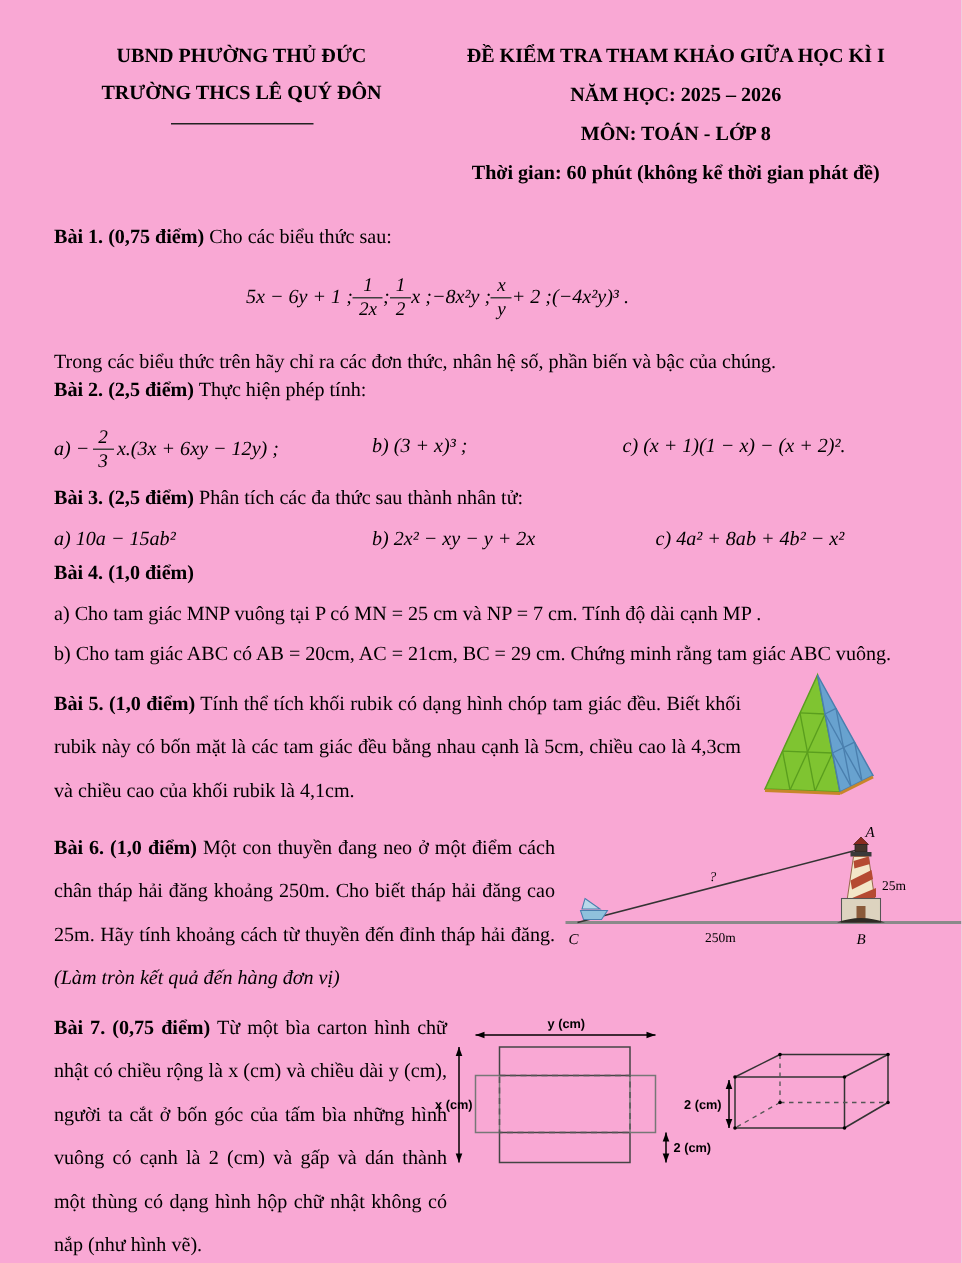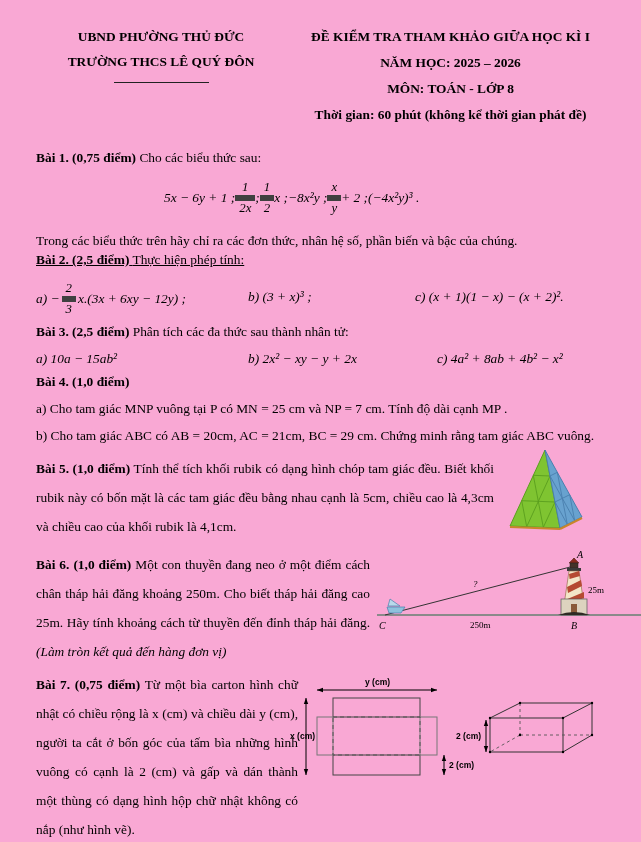--- a/index.html
+++ b/index.html
@@ -16,21 +16,21 @@
   
   .hdr { top:24px; display:flex; }
   .hdr-left { width:250px; text-align:center; font-weight:bold; line-height:25px; }
   .hdr-rule { width:95px; border-top:1.6px solid #222; margin:8px auto 0 auto; }
   .hdr-right { width:309px; margin-left:10px; text-align:center; font-weight:bold; line-height:26px; }
   .hdr-right .note { }
 
   
   .math { font-style:italic; }
   .frac { display:inline-flex; flex-direction:column; align-items:center; vertical-align:middle; line-height:1.15; font-size:12.8px; }
-  .frac .den { border-top:6px solid #404040; }
+  .frac .den { border-top:1px solid #404040; }
   .frac .num, .frac .den { padding:0 4px; display:block; text-align:center; }
   .mrow { display:flex; align-items:center; margin-left:128px; height:46px; margin-top:4px; }
   .crow { position:relative; height:44px; margin-top:4px; }
   .crow .c1 { position:absolute; left:0; top:0; height:44px; display:flex; align-items:center; gap:2px; }
   .crow .c2 { position:absolute; left:212px; top:12px; }
   .crow .c3 { position:absolute; left:379px; top:12px;text-align:right; }
   .crow3 { position:relative; height:26px; margin-top:6px; }
   .crow3 .c1 { position:absolute; left:0; }
   .crow3 .c2 { position:absolute; left:212px; }
   .crow3 .c3 { position:absolute; left:401px; }
@@ -85,21 +85,21 @@
             <span class="num">x</span>
             <span class="den">y</span>
           </span>
           <span>+ 2 ;</span>
         </span>
       <span>(−4x²y)³ .</span>
     </div>
     <div class="line" style="margin-top:6px;">Trong các biểu thức trên hãy chỉ ra các đơn thức, nhân hệ số, phần biến và bậc của chúng.</div>
   </div>
 
-  <div class="sec" style="top:246px;text-decoration:underline;">
+  <div class="sec" style="top:246px;">
     <div class="line"><b>Bài 2. (2,5 điểm)</b> <span>Thực hiện phép tính:</span></div>
     <div class="crow">
       <span class="c1">
           <span class="math">a) −</span>
           <span class="frac math">
             <span class="num">2</span>
             <span class="den">3</span>
           </span>
           <span class="math">x.(3x + 6xy − 12y) ;</span>
         </span>

